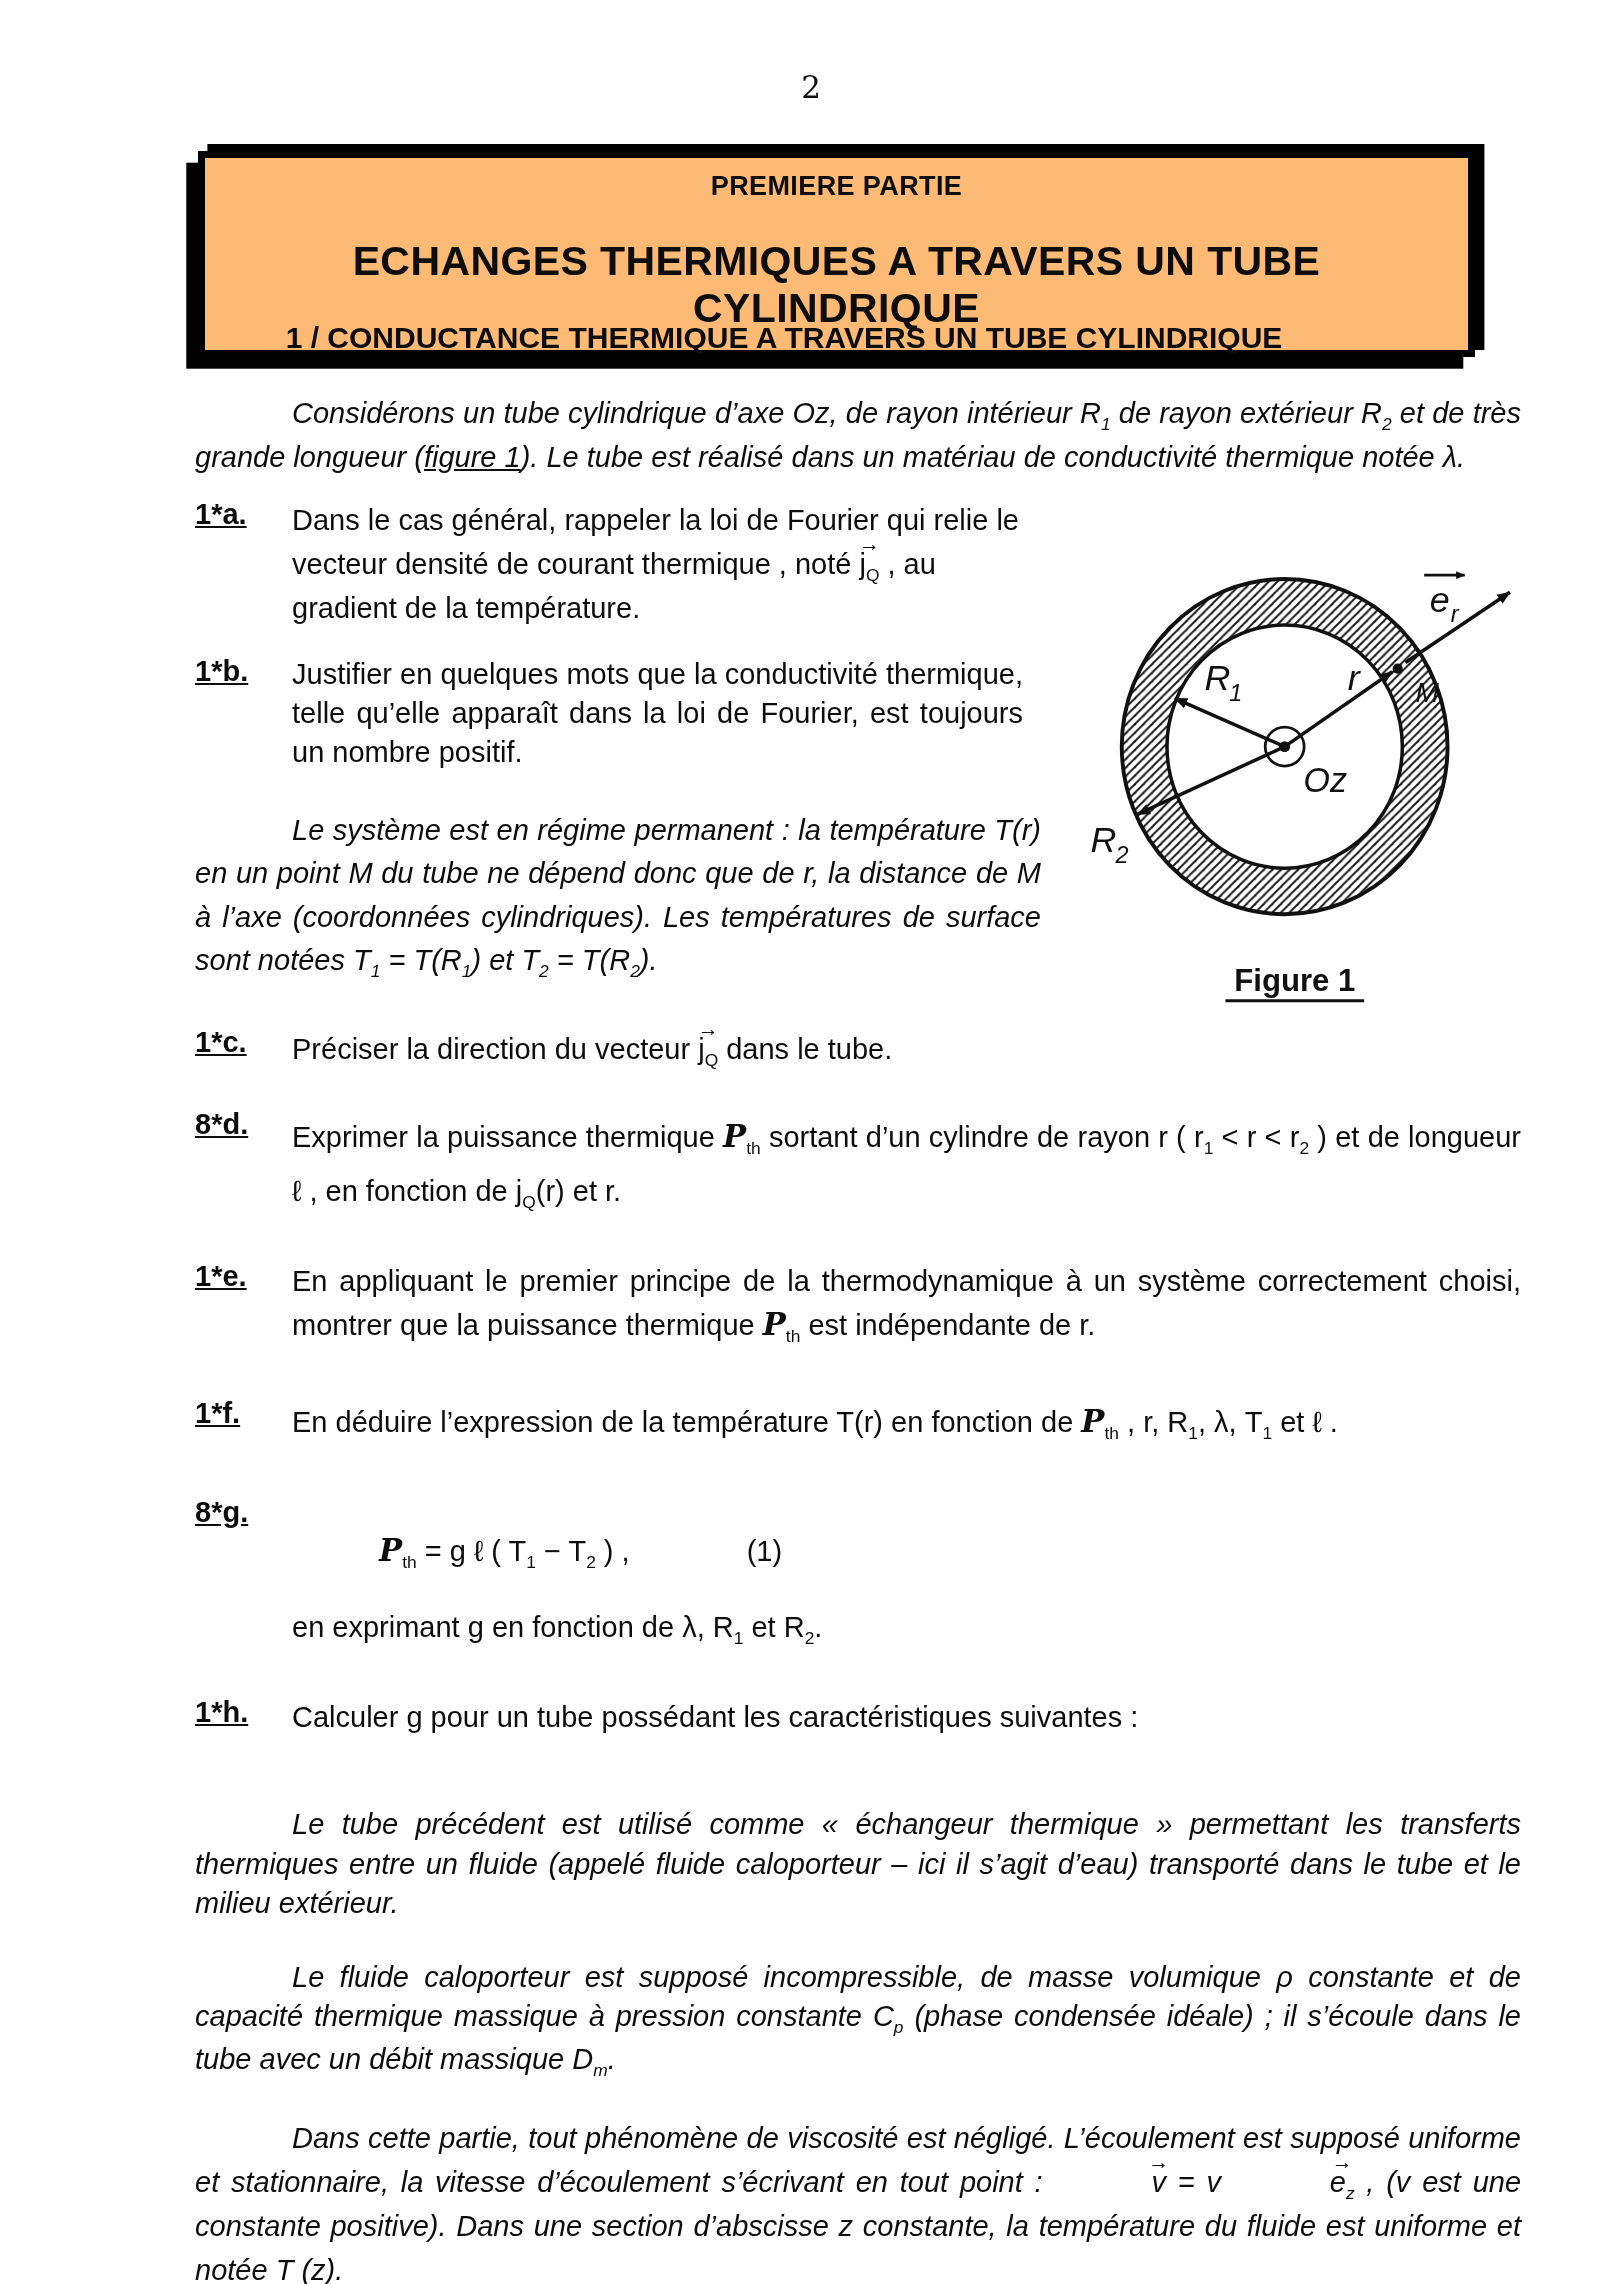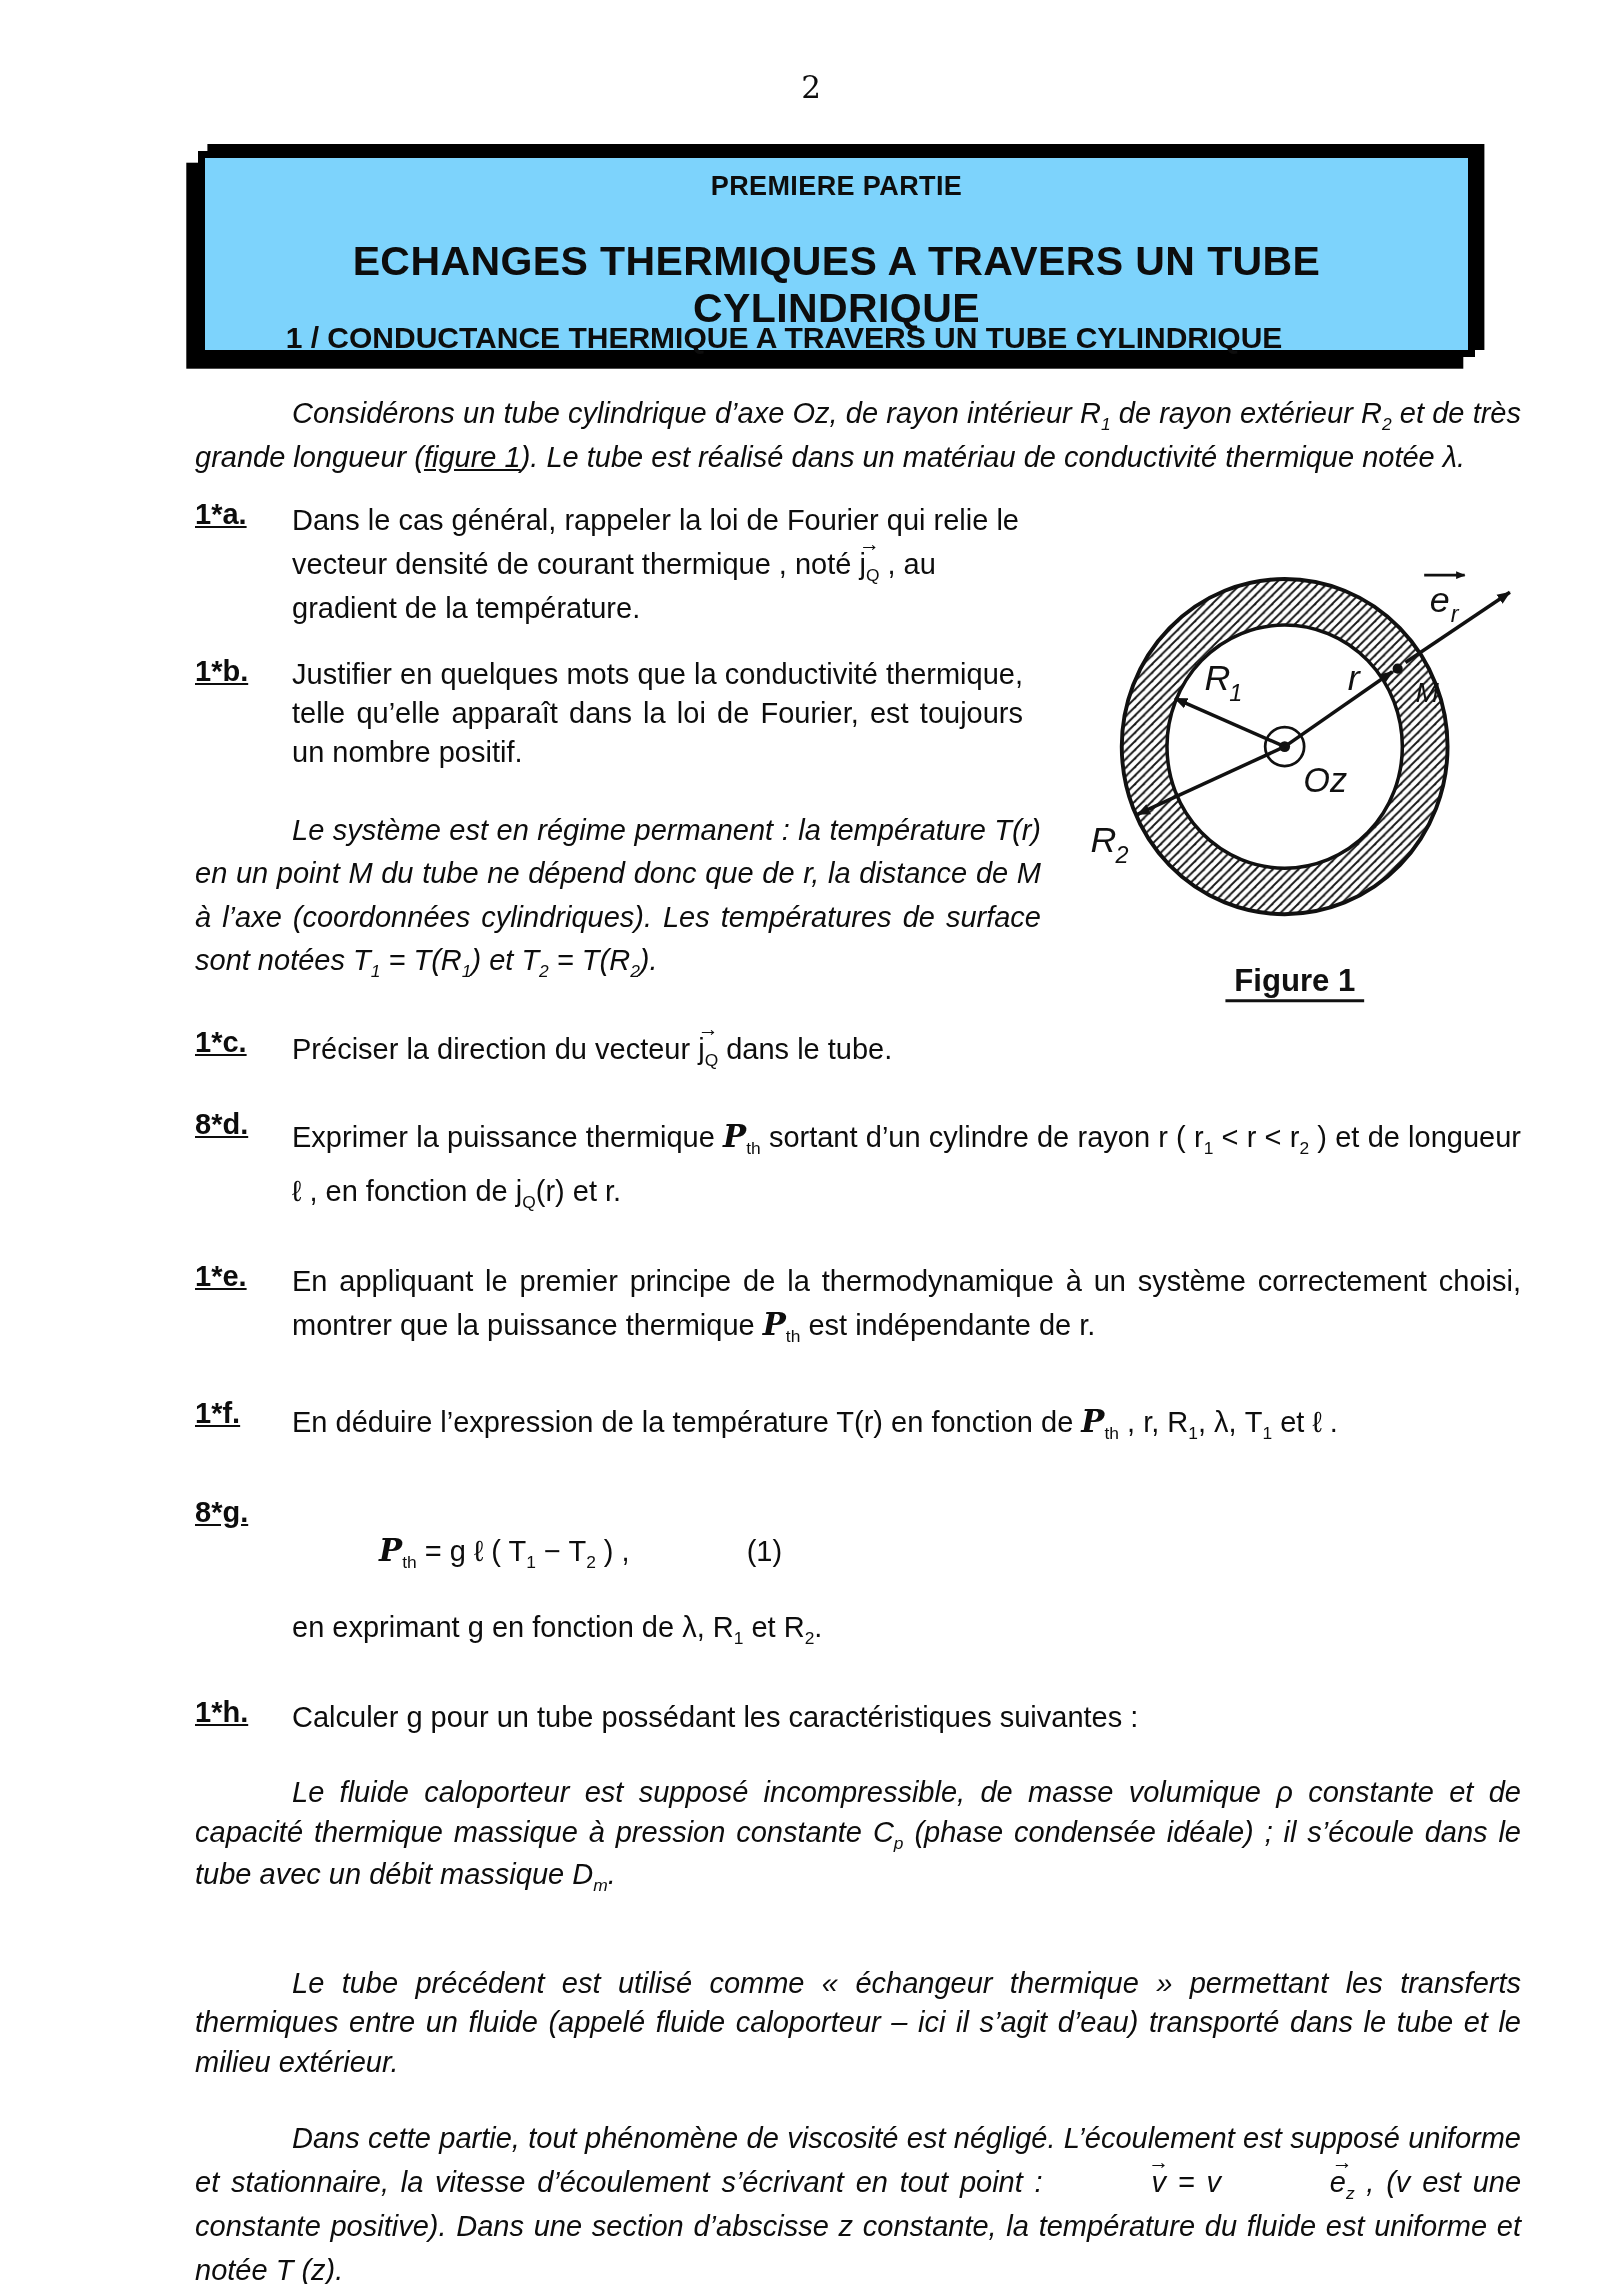--- a/index.html
+++ b/index.html
@@ -16,21 +16,21 @@
   .page-number{
     position:absolute;top:69px;left:0;right:0;
     text-align:center;
     font-family:"DejaVu Serif",serif;
     font-size:31px;
   }
   
   .title-box{
     position:absolute;left:198px;top:151px;width:1263px;
     border:7px solid #000;
-    background:#7dd3fc;
+    background:#fdba74;
     box-shadow:-11.7px 11.7px 0 0 #000, 9.4px -7px 0 0 #000;
     text-align:center;
     padding:12.5px 0 18.7px 0;
   }
   .part-title{font-size:27px;font-weight:bold;letter-spacing:0.4px;}
   .main-title{font-size:41px;font-weight:bold;margin-top:36px;letter-spacing:0.4px;}
   
   .section-title{
     position:absolute;top:321px;left:94px;right:148px;
     text-align:center;font-weight:bold;font-size:30px;
@@ -150,22 +150,22 @@
       </div>
     </div>
 
     <div class="q qh">
       <div class="q-label">1*h.</div>
       <div class="q-text">
         <div>Calculer g pour un tube possédant les caractéristiques suivantes :</div>
       </div>
     </div>
 
+    <p class="para-italic body-para p1">Le tube précédent est utilisé comme « échangeur thermique » permettant les transferts thermiques entre un fluide (appelé fluide caloporteur – ici il s’agit d’eau) transporté dans le tube et le milieu extérieur.</p>
     <p class="para-italic body-para">Le fluide caloporteur est supposé incompressible, de masse volumique ρ constante et de capacité thermique massique à pression constante C<sub>p</sub> (phase condensée idéale) ; il s’écoule dans le tube avec un débit massique D<sub>m</sub>.</p>
-    <p class="para-italic body-para p1">Le tube précédent est utilisé comme « échangeur thermique » permettant les transferts thermiques entre un fluide (appelé fluide caloporteur – ici il s’agit d’eau) transporté dans le tube et le milieu extérieur.</p>
     <p class="para-italic body-para p3">Dans cette partie, tout phénomène de viscosité est négligé. L’écoulement est supposé uniforme et stationnaire, la vitesse d’écoulement s’écrivant en tout point : <span class="vec"><span class="vec-arrow">→</span>v</span> = v <span class="vec"><span class="vec-arrow">→</span>e<sub>z</sub></span> , (v est une constante positive). Dans une section d’abscisse z constante, la température du fluide est uniforme et notée T (z).</p>
 
   </div>
 
   <figure class="fig">
     <svg viewBox="0 0 680 690" width="530" height="538" style="font-size:37px">
       <defs>
         <pattern id="hatch" patternUnits="userSpaceOnUse" width="11" height="11">
           <path d="M-3,14 L14,-3 M-8,8.5 L8.5,-8 M2.5,19.5 L19.5,2.5" stroke="#161616" stroke-width="2.4" fill="none"></path>
         </pattern>

